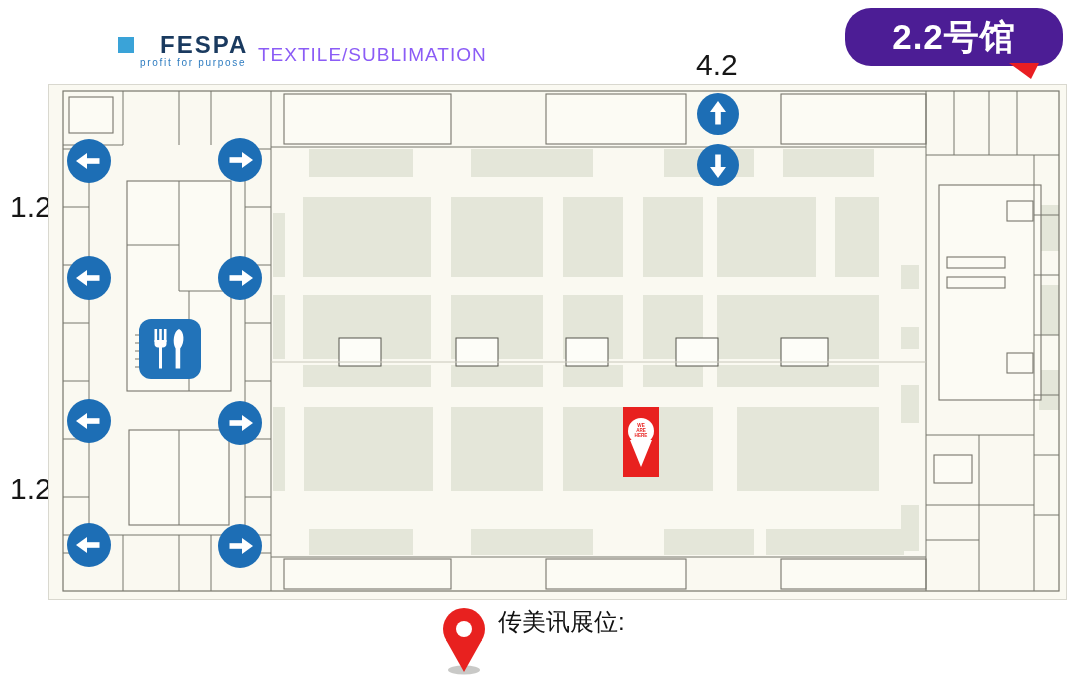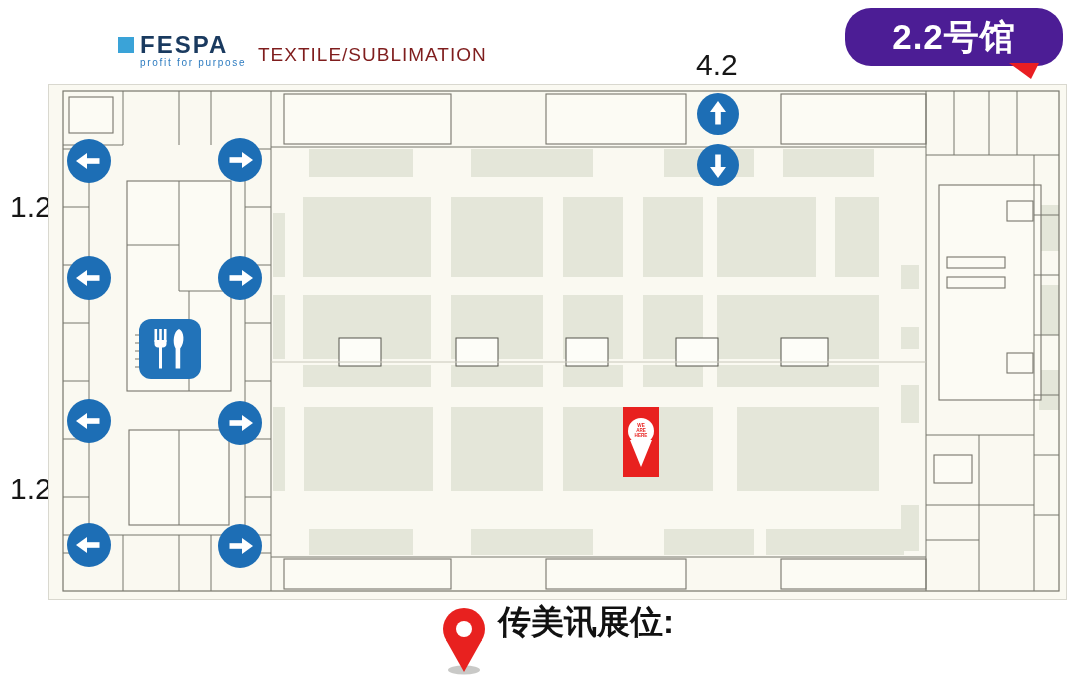--- a/index.html
+++ b/index.html
@@ -4,43 +4,43 @@
 <style>
   html,body{margin:0;padding:0;}
   body{
     width:1080px;height:684px;position:relative;background:#ffffff;
     font-family:"Liberation Sans","DejaVu Sans",sans-serif;overflow:hidden;
   }
   
   .logo{position:absolute;left:118px;top:34px;display:flex;align-items:flex-start;}
   .logo-square{width:16px;height:16px;background:#3aa3d8;margin:3px 6px 0 0;}
   .logo-textcol{display:flex;flex-direction:column;}
-  .logo-word{font-size:24px;font-weight:800;color:#1a3a5f;letter-spacing:2px;line-height:22px;}
+  .logo-word{font-size:24px;font-weight:800;color:#1a3a5f;letter-spacing:2px;line-height:22px;margin-left:20px;}
   .logo-tag{font-size:10px;color:#2e7cc0;letter-spacing:1.7px;margin-top:1px;}
-  .event-title{position:absolute;left:258px;top:44px;font-size:19px;color:#7f1d1d;letter-spacing:1px;}
+  .event-title{position:absolute;left:258px;top:44px;font-size:19px;color:#8b5cf6;letter-spacing:1px;}
   .hall-badge{
     position:absolute;left:845px;top:8px;width:218px;height:58px;background:#4c1d95;
     border-radius:26px;display:flex;align-items:center;justify-content:center;
   }
   .hall-badge-label{color:#ffffff;font-size:35px;font-weight:700;letter-spacing:1px;}
   .badge-tail{position:absolute;right:24px;bottom:-13px;}
   
   .hall-label{position:absolute;color:#161616;font-size:30px;}
   .label-42{left:696px;top:48px;width:54px;text-align:left;}
   .label-12a{left:10px;top:190px;}
   .label-12b{left:10px;top:472px;}
   
   .plan{
     position:absolute;left:48px;top:84px;width:1017px;height:514px;
     background:#faf9f1;border:1px solid #d9d8cf;box-sizing:content-box;
   }
   
   .legend-pin{position:absolute;left:434px;top:602px;}
   .legend-text{position:absolute;left:498px;top:606px;color:#111111;}
-  .legend-title{font-size:33px;font-weight:700;line-height:31px;}
+  .legend-title{font-size:24px;font-weight:400;line-height:31px;}
   .legend-booth{font-size:30px;font-weight:800;line-height:33px;letter-spacing:1px;}
 </style>
 </head>
 <body>
 
 <div class="logo">
   <div class="logo-square"></div>
   <div class="logo-textcol">
     <div class="logo-word">FESPA</div>
     <div class="logo-tag">profit for purpose</div>

